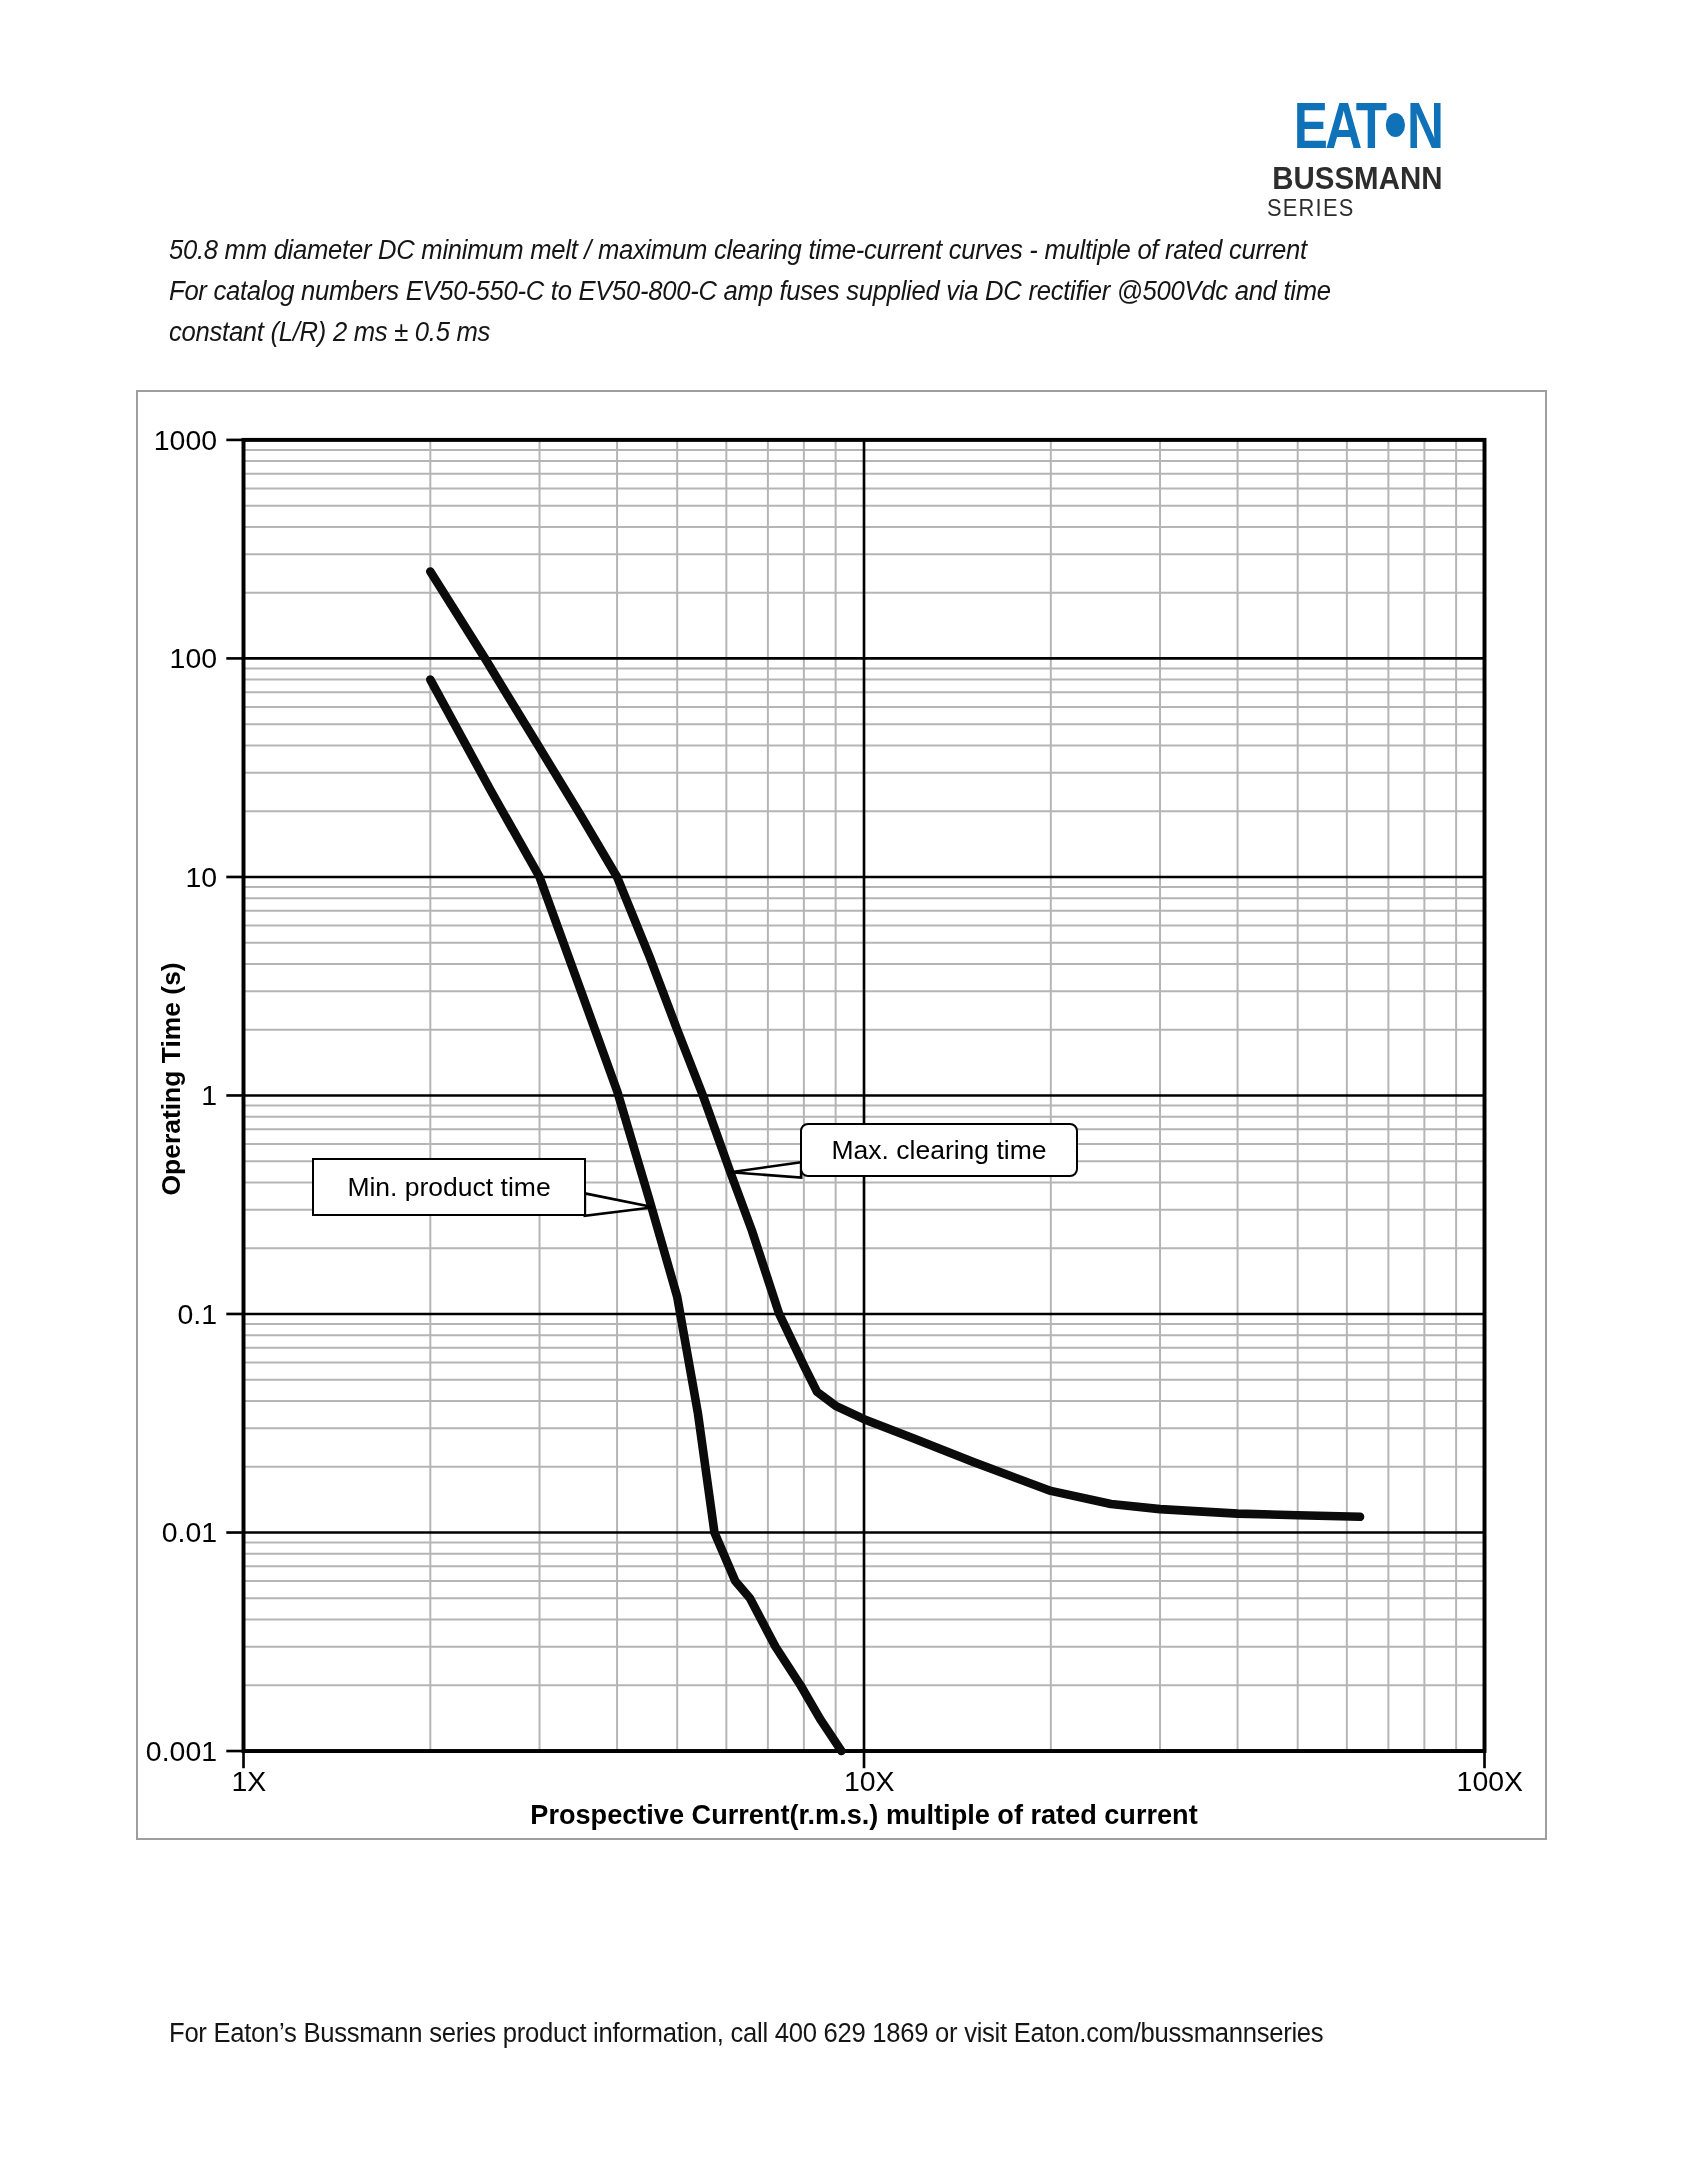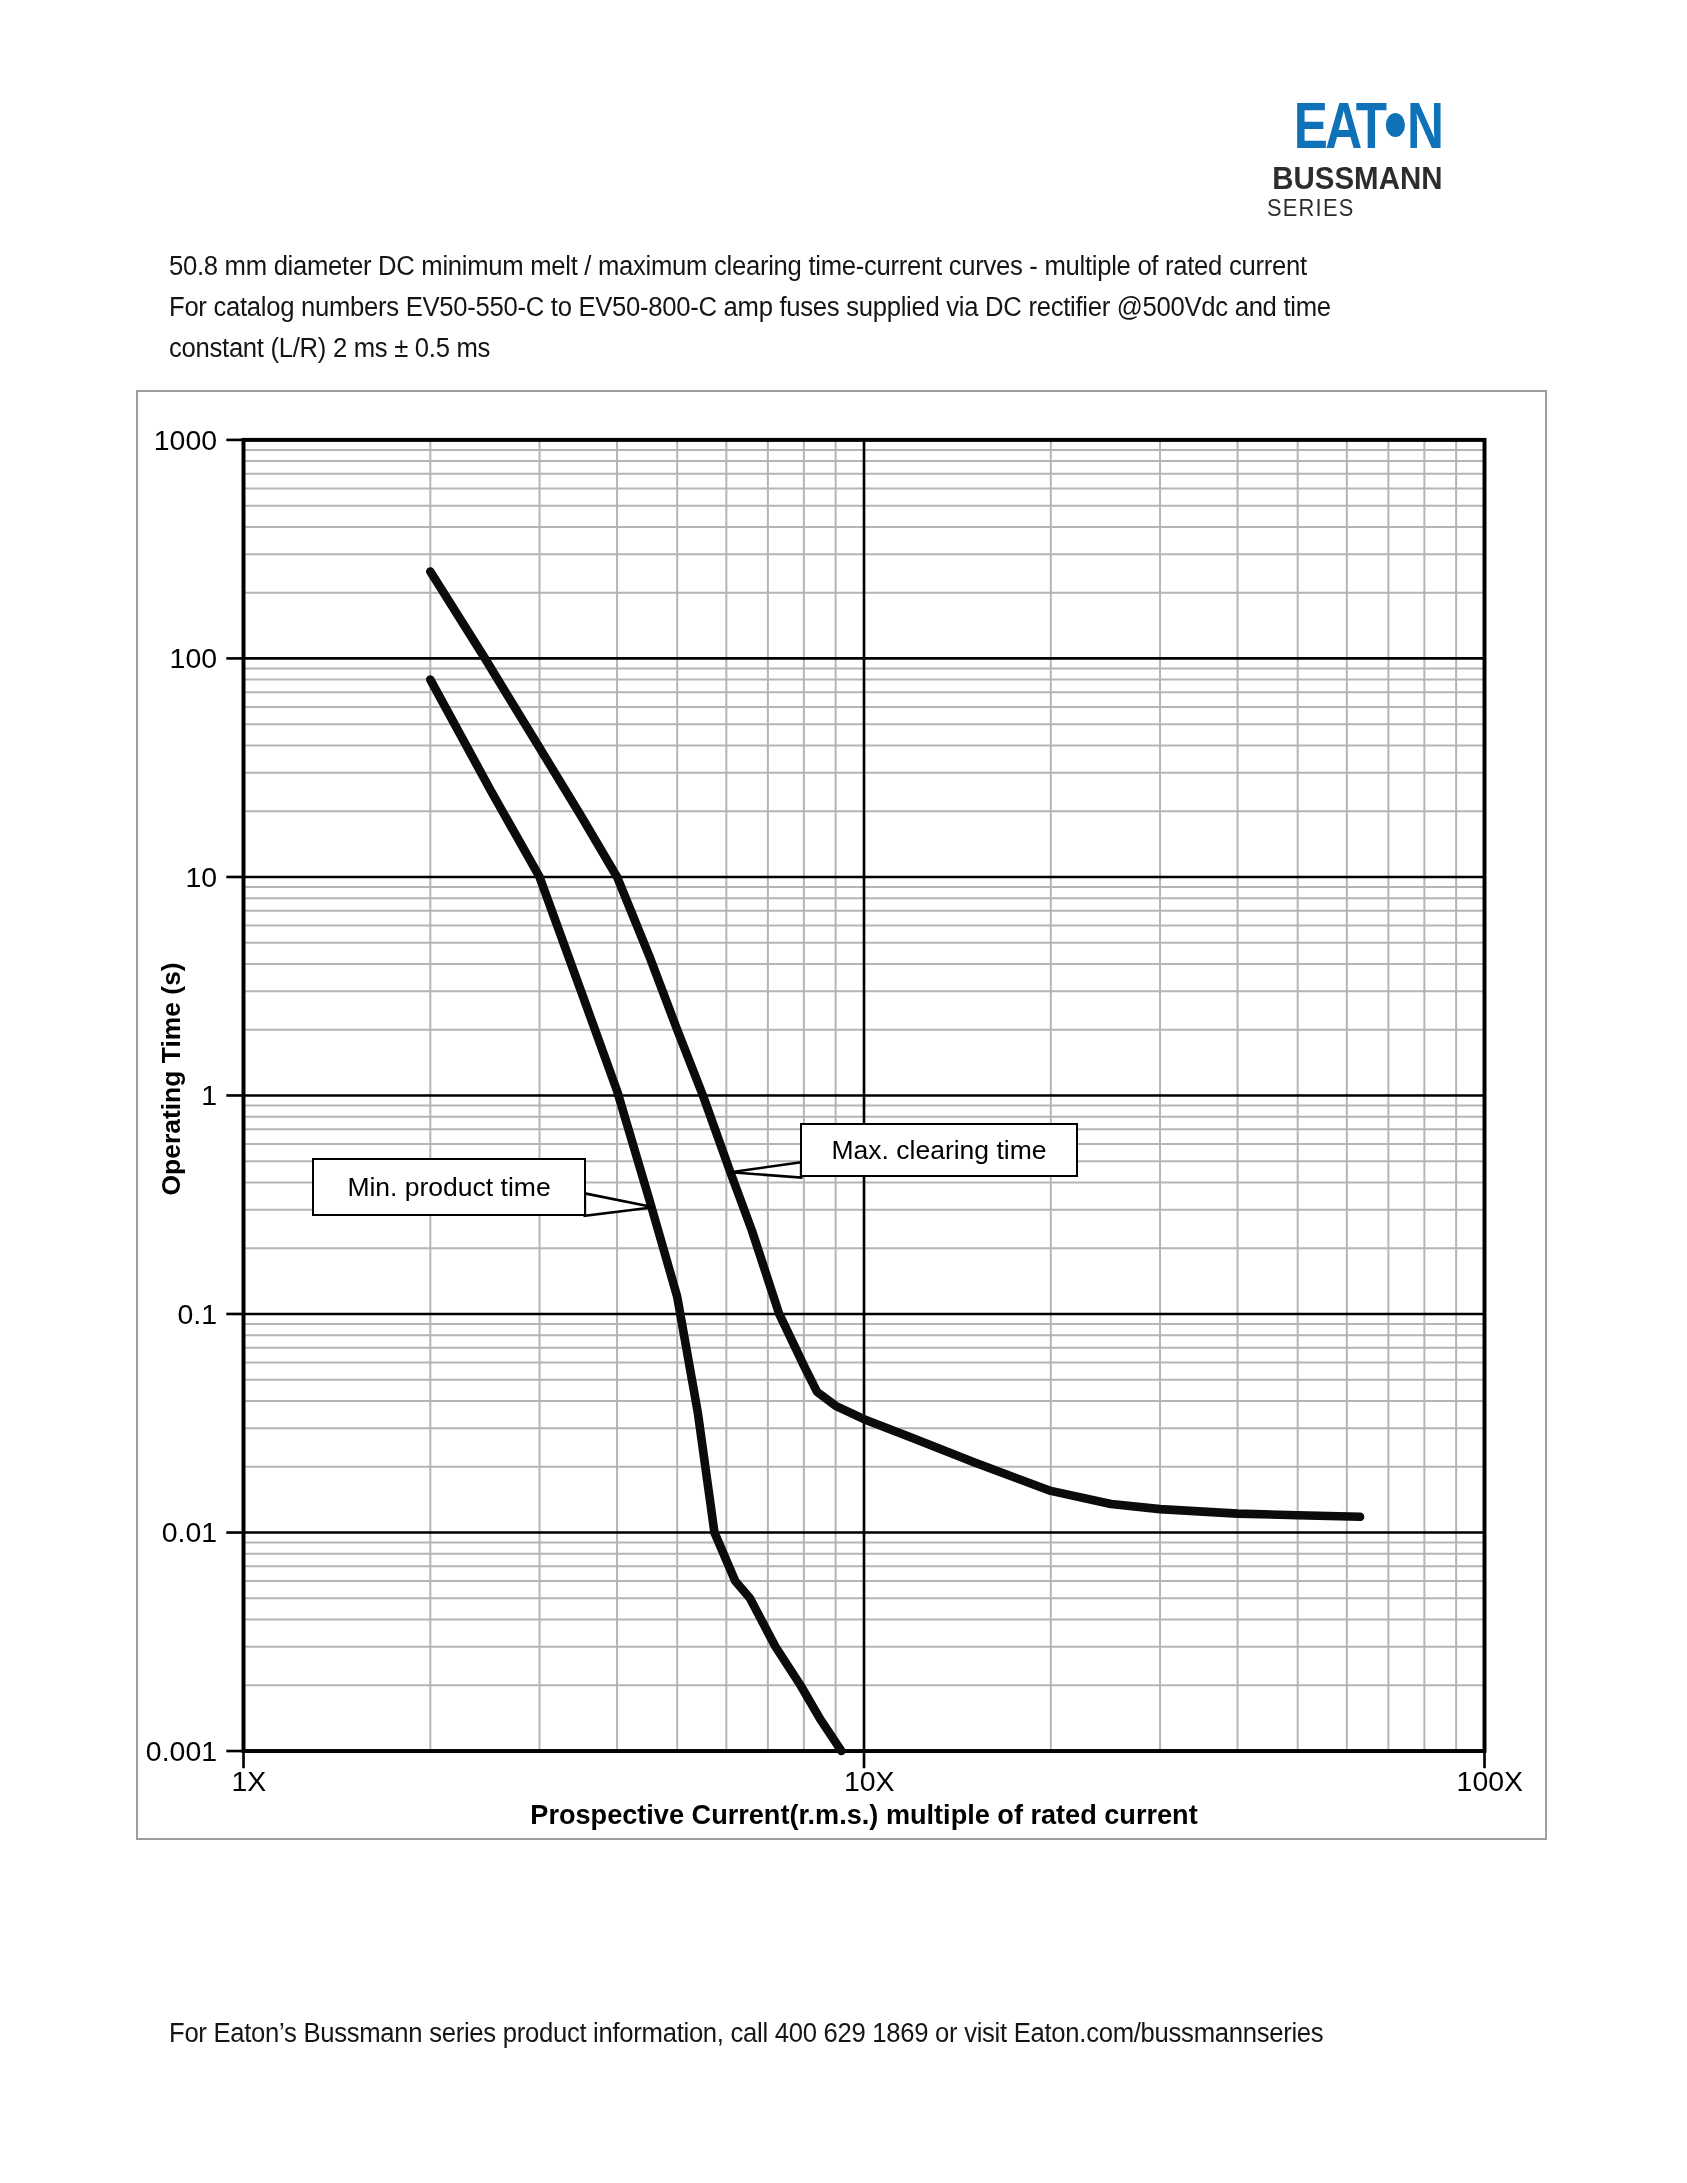--- a/index.html
+++ b/index.html
@@ -20,39 +20,39 @@
   .logo-bussmann{
     font-weight:bold;font-size:32px;line-height:32px;margin-top:9.3px;
     transform:scaleX(.92);transform-origin:100% 50%;white-space:nowrap;
   }
   .logo-series{
     font-size:23px;line-height:24px;letter-spacing:1.3px;margin-top:1.3px;
     transform:scaleX(.95);transform-origin:100% 50%;white-space:nowrap;
   }
   
   .title-block{
-    position:absolute;left:169px;top:246px;width:1389px;
-    font-size:27px;line-height:41px;letter-spacing:-0.3px;color:#151515;
+    position:absolute;left:169px;top:230px;width:1389px;
+    font-size:27px;line-height:41px;letter-spacing:-0.3px;color:#151515;font-style:italic;
   }
   .title-block div{transform:scaleX(.95);transform-origin:0 50%;white-space:nowrap;}
   
   .chart-box{
     position:absolute;left:136px;top:390px;width:1407px;height:1446px;
     border:2px solid #9e9e9e;background:#fff;z-index:1;
   }
   svg.chart{position:absolute;left:0;top:0;z-index:2;}
   svg.chart text{font-family:"Liberation Sans", sans-serif;fill:#000;}
   
   .callout{
     position:absolute;z-index:3;background:#ffffff;border:2.6px solid #000;
     display:flex;align-items:center;justify-content:center;
     font-size:26.5px;color:#000;box-sizing:border-box;white-space:nowrap;
   }
   .callout-min{left:312px;top:1158px;width:274px;height:58px;}
-  .callout-max{left:800px;top:1123px;width:278px;height:54px;}
+  .callout-max{left:800px;top:1123px;width:278px;height:54px;border-radius:8px;}
   
   .footer{
     position:absolute;left:169px;top:2018px;font-size:27px;color:#151515;
     letter-spacing:-0.3px;transform:scaleX(.95);transform-origin:0 50%;white-space:nowrap;
   }
 </style>
 </head>
 <body>
 
 <div class="logo">

